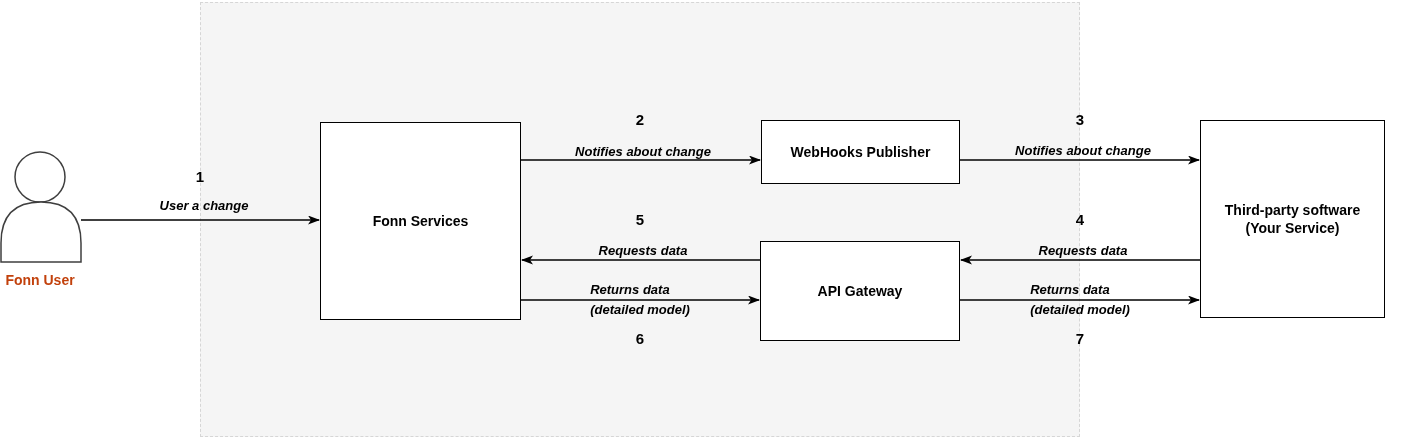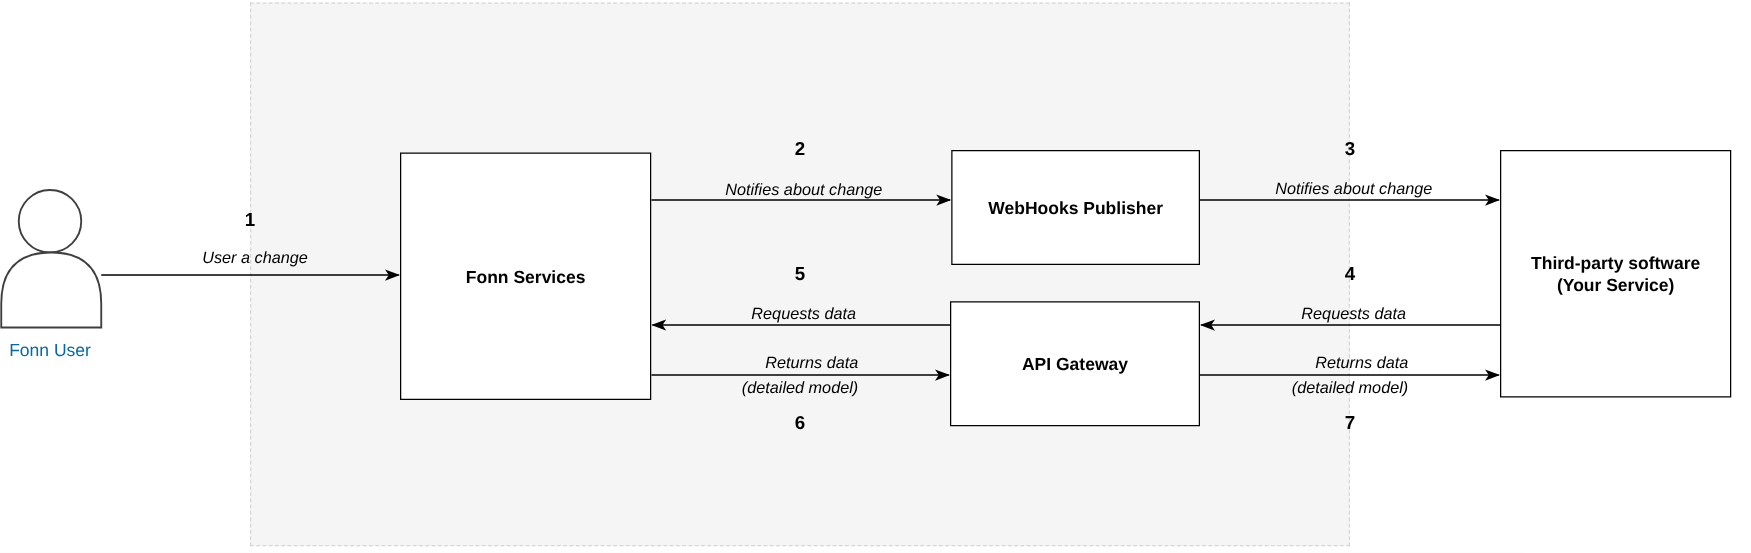--- a/index.html
+++ b/index.html
@@ -41,51 +41,52 @@
     flex-direction: column;
     text-align: center;
     font-size: 14px;
     font-weight: bold;
     color: #000000;
     z-index: 3;
     box-sizing: border-box;
     line-height: 18px;
   }
   #node-fonn-services   { left: 320px;  top: 122px; width: 201px; height: 198px; justify-content: center; }
-  #node-webhooks        { left: 761px;  top: 120px; width: 199px; height: 92px;  }
+  #node-webhooks        { left: 761px;  top: 120px; width: 199px; height: 64px;  }
   #node-api-gateway     { left: 760px;  top: 241px; width: 200px; height: 100px;  }
   #node-third-party     { left: 1200px; top: 120px; width: 185px; height: 198px; }
   .edge-number {
     position: absolute;
     transform: translateX(-50%);
     font-size: 15px;
     font-weight: bold;
     color: #000000;
     z-index: 4;
     white-space: nowrap;
   }
   .edge-label {
     position: absolute;
     transform: translateX(-50%);
     font-size: 13px;
     font-style: italic;
     color: #000000;
     z-index: 4;
     white-space: nowrap;
-    text-align: right;
+    text-align: left;
     line-height: 20px;
+    font-weight: bold;
   }
   .actor-label {
     position: absolute;
     left: 40px;
     top: 272px;
     transform: translateX(-50%);
     font-size: 14px;
-    font-weight: normal;
-    color: #0369a1;
+    font-weight: bold;
+    color: #c2410c;
     z-index: 3;
     white-space: nowrap;
   }
 </style>
 </head>
 <body>
 
 <div id="canvas">
 
   <div id="boundary"></div>

